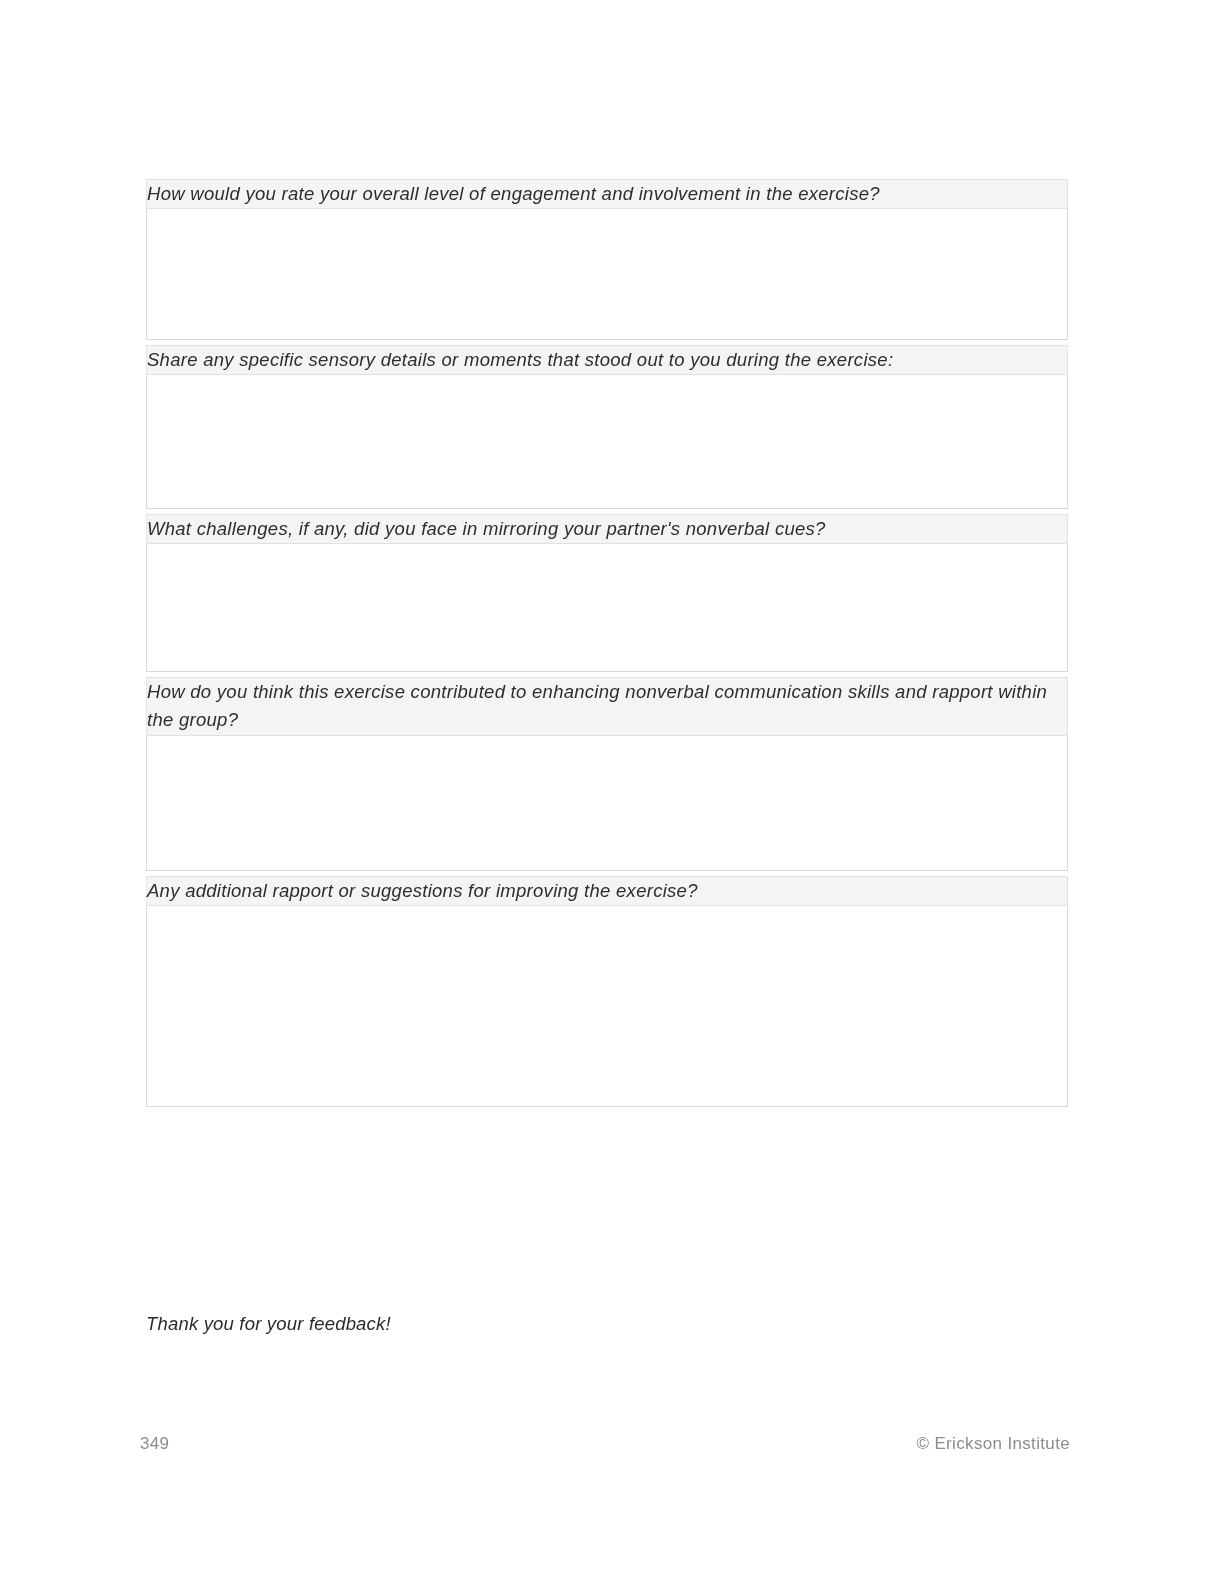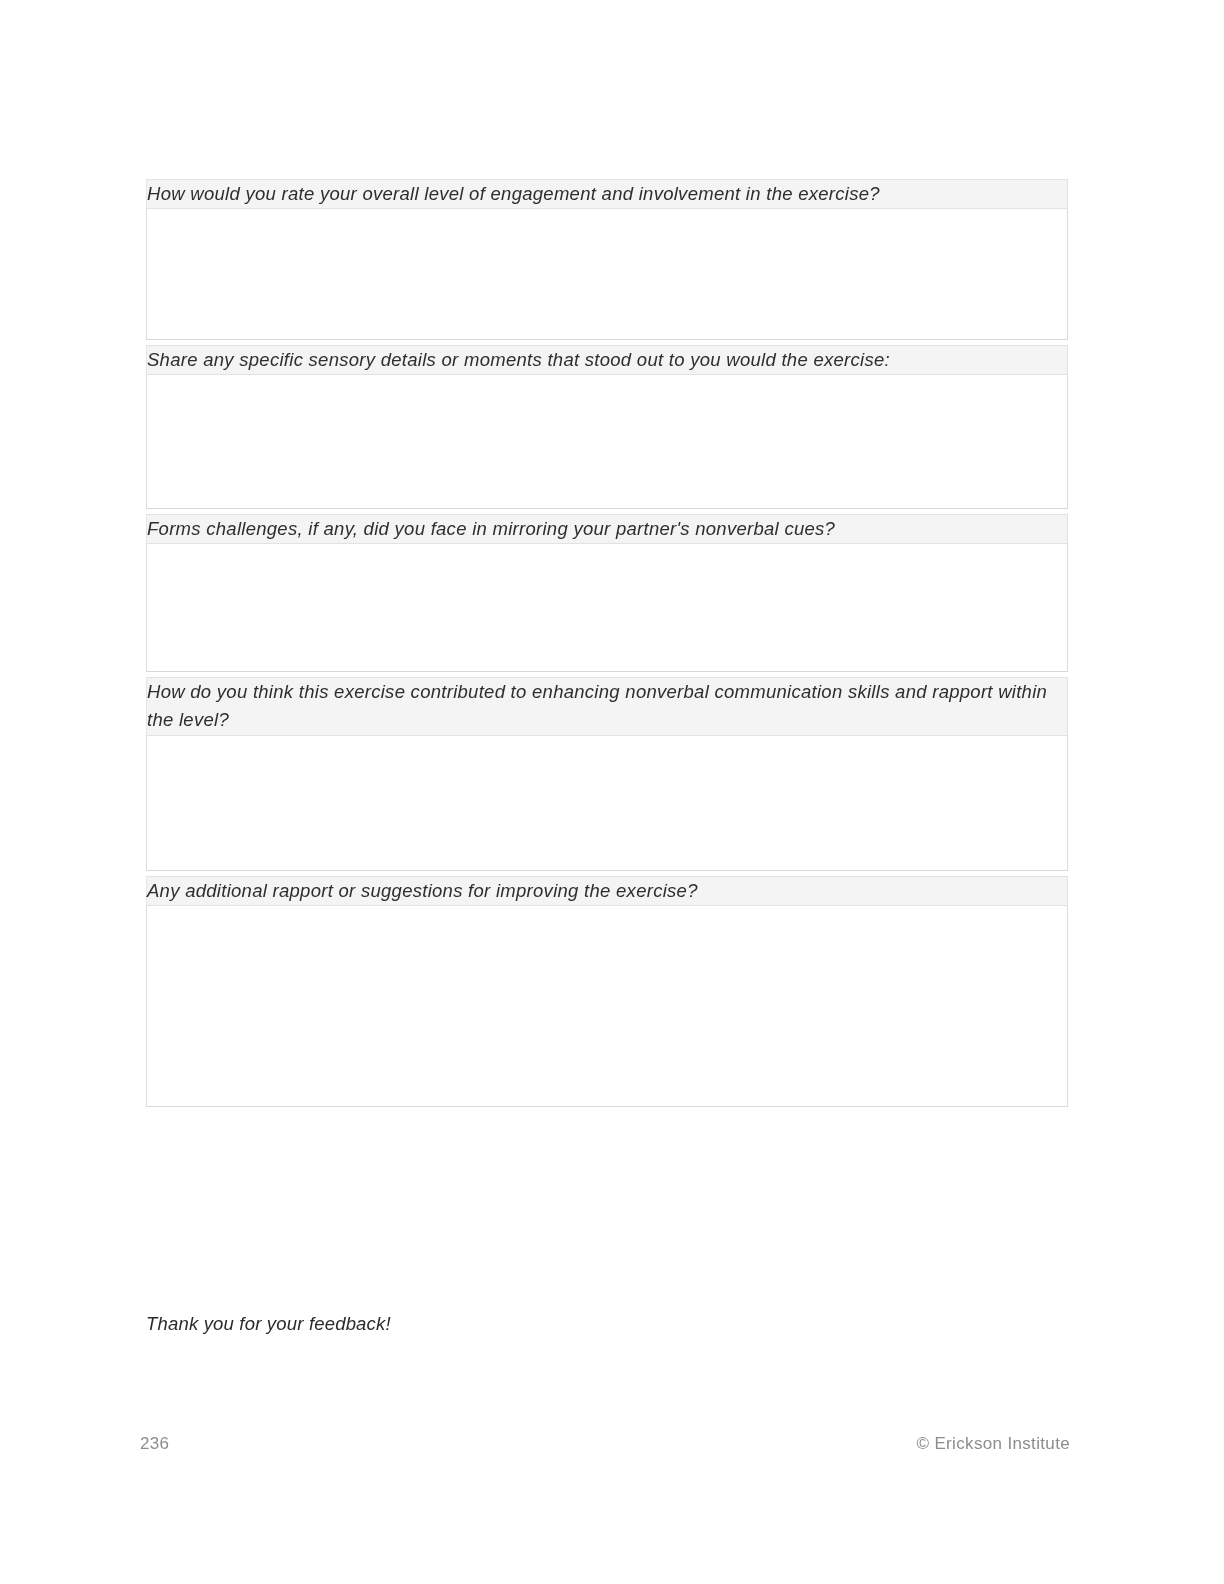--- a/index.html
+++ b/index.html
@@ -129,43 +129,43 @@
       </tr>
       <tr>
         <td class="a-cell a-h-132"></td>
       </tr>
 
       <tr class="spacer-row">
           <td></td>
         </tr>
 
       <tr>
-        <td class="q-cell">Share any specific sensory details or moments that stood out to you would the exercise:</td>
+        <td class="q-cell">Share any specific sensory details or moments that stood out to you during the exercise:</td>
       </tr>
       <tr>
         <td class="a-cell a-h-135"></td>
       </tr>
 
       <tr class="spacer-row">
           <td></td>
         </tr>
 
       <tr>
-        <td class="q-cell">Forms challenges, if any, did you face in mirroring your partner's nonverbal cues?</td>
+        <td class="q-cell">What challenges, if any, did you face in mirroring your partner's nonverbal cues?</td>
       </tr>
       <tr>
         <td class="a-cell a-h-129"></td>
       </tr>
 
       <tr class="spacer-row">
           <td></td>
         </tr>
 
       <tr>
-        <td class="q-cell">How do you think this exercise contributed to enhancing nonverbal communication skills and rapport within the level?</td>
+        <td class="q-cell">How do you think this exercise contributed to enhancing nonverbal communication skills and rapport within the group?</td>
       </tr>
       <tr>
         <td class="a-cell a-h-136"></td>
       </tr>
 
       <tr class="spacer-row">
           <td></td>
         </tr>
 
       <tr>
@@ -173,17 +173,17 @@
       </tr>
       <tr>
         <td class="a-cell a-h-202"></td>
       </tr>
     </tbody>
   </table>
 
   <div class="thanks">Thank you for your feedback!</div>
 
   <div class="page-footer">
-    <span class="footer-left">236</span>
+    <span class="footer-left">349</span>
     <span class="footer-right">© Erickson Institute</span>
   </div>
 
 </div>
 
 </body></html>

